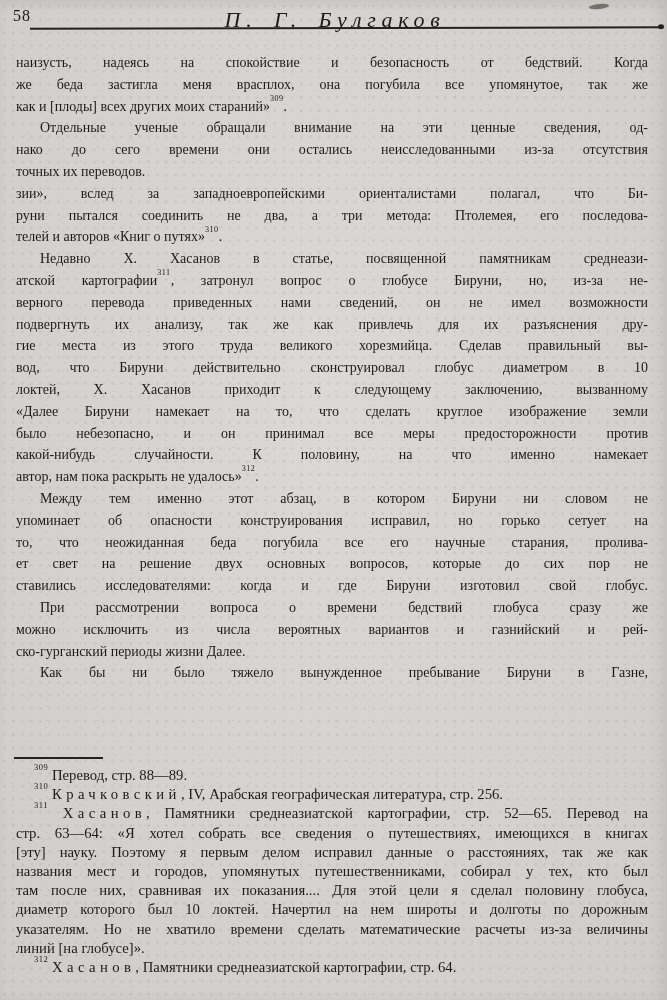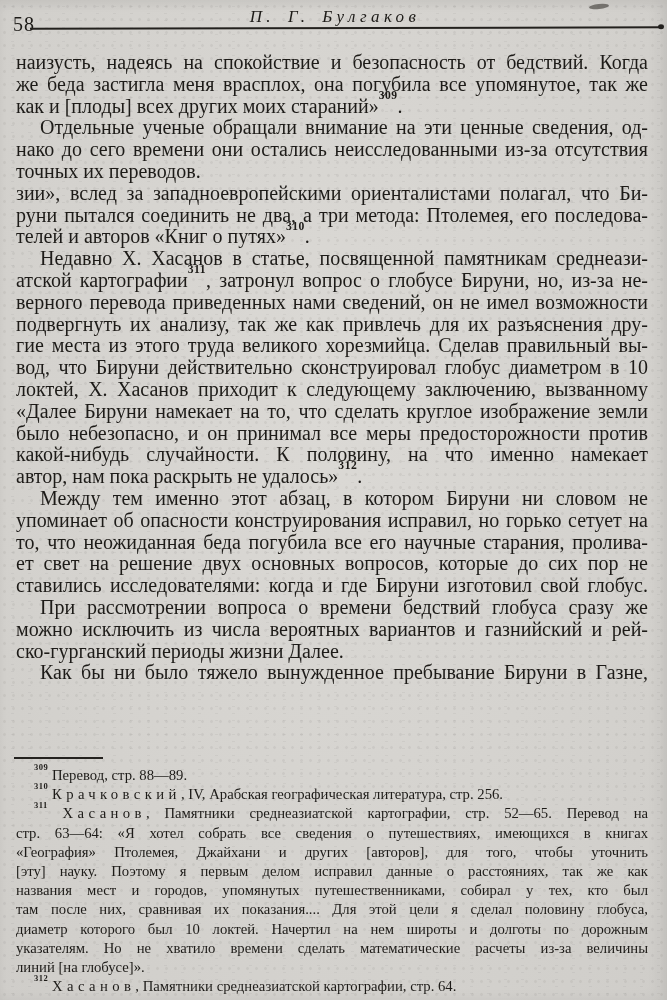--- a/index.html
+++ b/index.html
@@ -34,28 +34,28 @@
   .runhead {
     position: absolute;
     top: 5px;
     left: 13px;
     right: 10px;
     height: 22px;
   }
   .pagenum {
     position: absolute;
     left: 0;
-    top: 8px;
-    font-size: 20px;
+    top: 2px;
+    font-size: 16px;
     letter-spacing: 1px;
   }
   .title {
     text-align: center;
     font-style: italic;
-    font-size: 17px;
+    font-size: 22px;
     letter-spacing: 0.26em;
     word-spacing: 0.25em;
     padding-top: 2px;
     white-space: nowrap;
   }
   .rule {
     position: absolute;
     top: 27px;
     left: 30px;
     width: 633px;
@@ -83,21 +83,21 @@
     border-radius: 50%;
     opacity: 0.65;
     transform: rotate(-6deg);
   }
 
   .bodytext {
     position: absolute;
     top: 52px;
     left: 16px;
     width: 632px;
-    font-size: 20px;
+    font-size: 14px;
   }
   .bodytext .line {
     height: 21.8px;
     line-height: 21.8px;
   }
   .footnotes {
     position: absolute;
     top: 766px;
     left: 16px;
     width: 632px;
@@ -112,21 +112,21 @@
   .line {
     text-align: justify;
     text-align-last: justify;
   }
   .line.endline { text-align-last: left; }
   .line.firstline { text-indent: 24px; }
   .footnotes .line.firstline { text-indent: 18px; }
 
   sup.fnref {
     font-size: 0.58em;
-    font-weight: 700;
+    font-weight: 400;
     line-height: 0;
     position: relative;
     top: -0.52em;
     letter-spacing: 0.5px;
   }
   .spaced { letter-spacing: 0.3em; }
 
   .fnsep {
     position: absolute;
     top: 757px;
@@ -197,21 +197,20 @@
   <div class="footnotes" id="footnotes">
       <div class="para">
         <div class="line endline firstline"><sup class="fnref">309</sup><span> Перевод, стр. 88—89.</span></div>
       </div>
       <div class="para">
         <div class="line endline firstline"><sup class="fnref">310</sup><span> </span><span class="spaced">Крачковский</span><span>, IV, Арабская географическая литература, стр. 256.</span></div>
       </div>
       <div class="para">
         <div class="line firstline"><sup class="fnref">311</sup><span> </span><span class="spaced">Хасанов</span><span>, Памятники среднеазиатской картографии, стр. 52—65. Перевод на</span></div>
         <div class="line"><span>стр. 63—64: «Я хотел собрать все сведения о путешествиях, имеющихся в книгах</span></div>
-        <div class="line"><span>«География» Птолемея, Джайхани и других [авторов], для того, чтобы уточнить</span></div>
         <div class="line"><span>[эту] науку. Поэтому я первым делом исправил данные о расстояниях, так же как</span></div>
         <div class="line"><span>названия мест и городов, упомянутых путешественниками, собирал у тех, кто был</span></div>
         <div class="line"><span>там после них, сравнивая их показания.... Для этой цели я сделал половину глобуса,</span></div>
         <div class="line"><span>диаметр которого был 10 локтей. Начертил на нем широты и долготы по дорожным</span></div>
         <div class="line"><span>указателям. Но не хватило времени сделать математические расчеты из-за величины</span></div>
         <div class="line endline"><span>линий [на глобусе]».</span></div>
       </div>
       <div class="para">
         <div class="line endline firstline"><sup class="fnref">312</sup><span> </span><span class="spaced">Хасанов</span><span>, Памятники среднеазиатской картографии, стр. 64.</span></div>
       </div>

